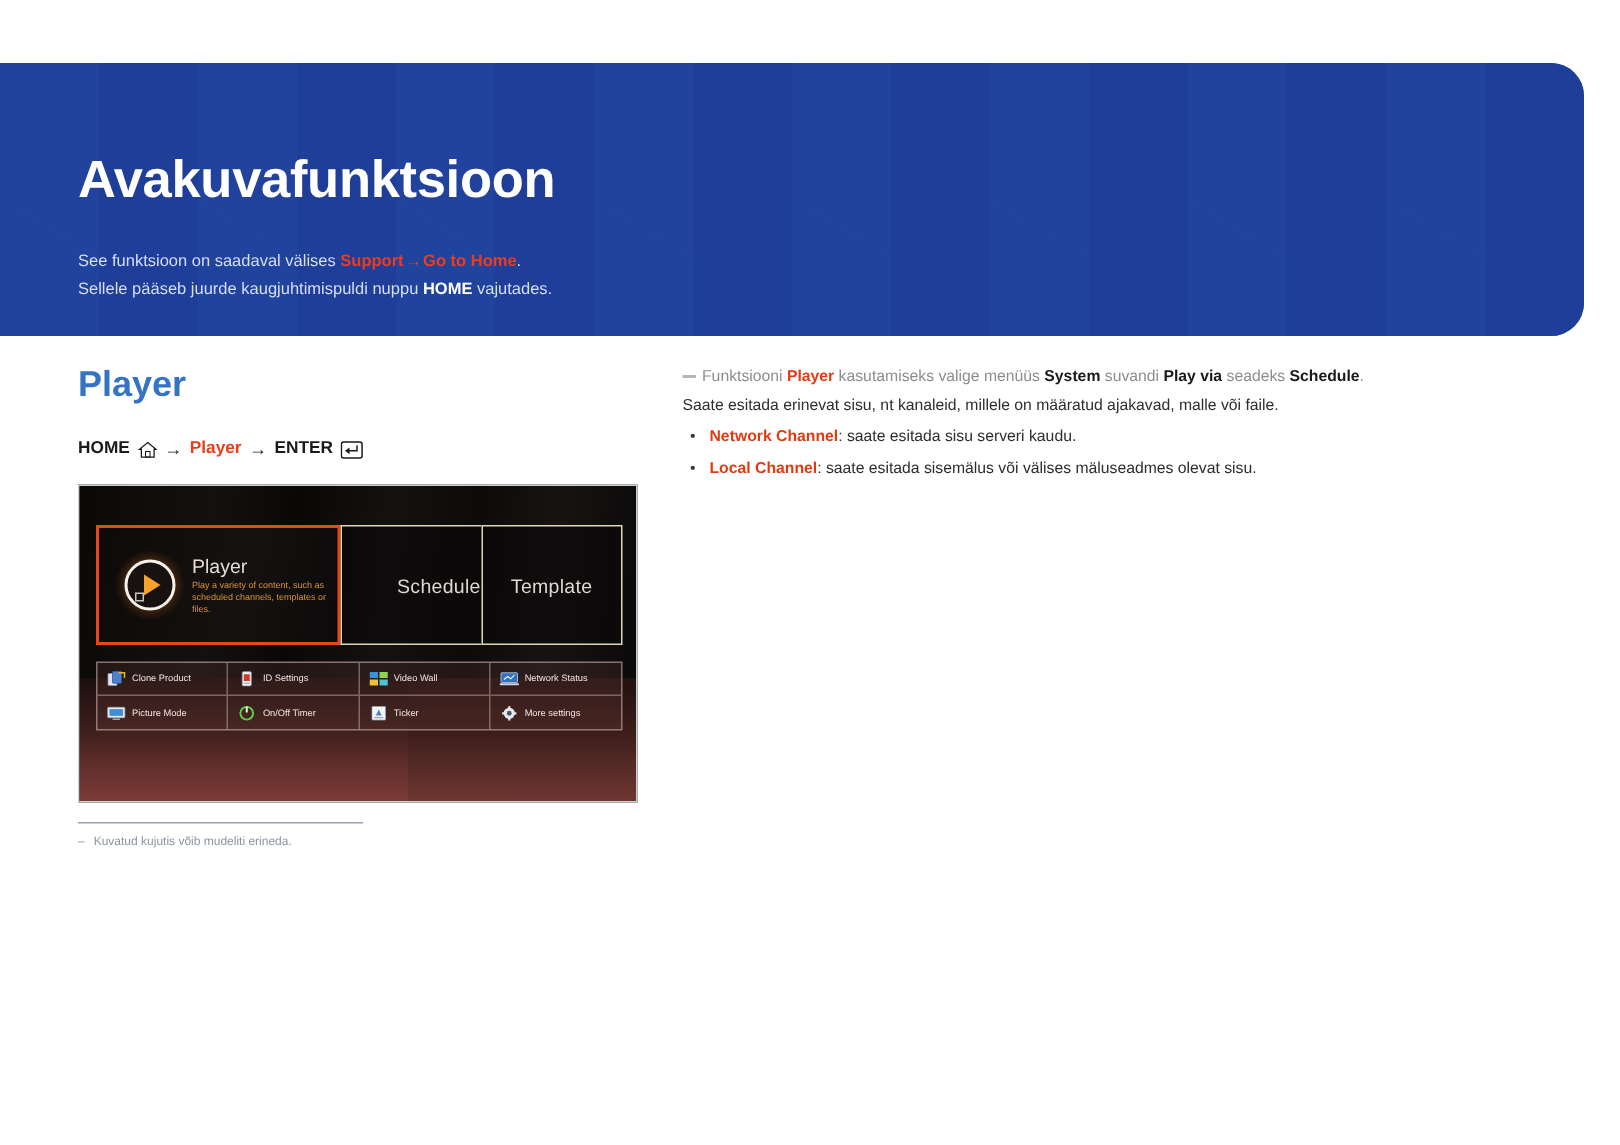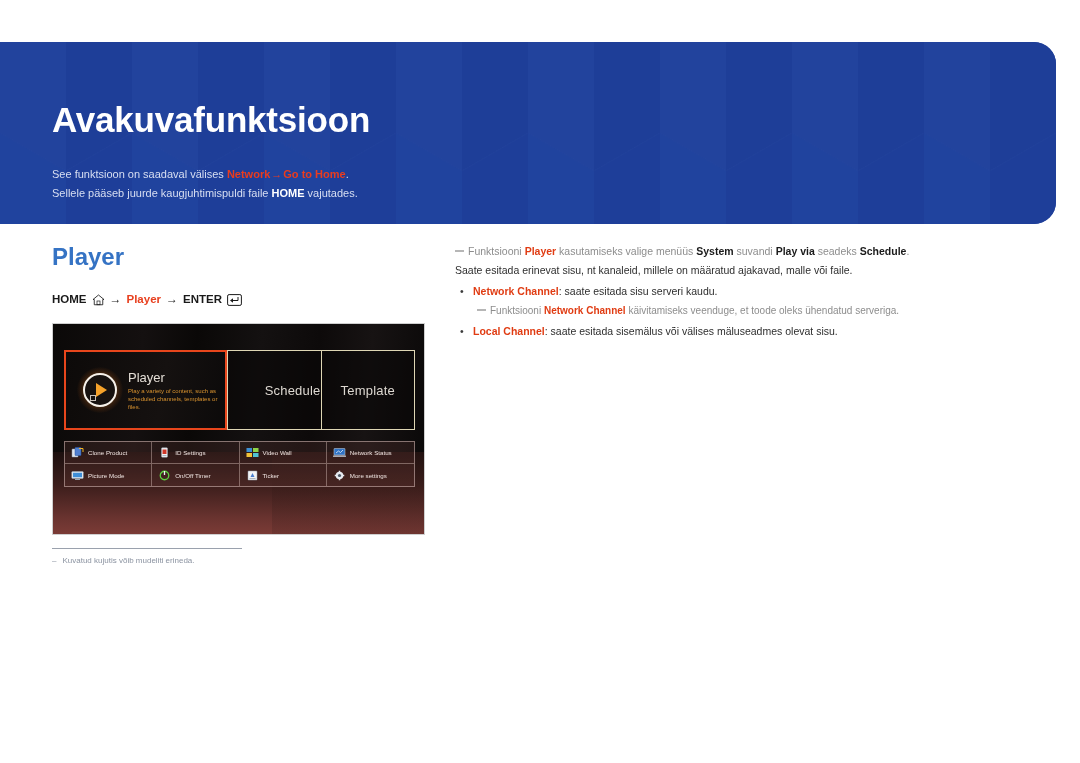--- a/index.html
+++ b/index.html
@@ -267,24 +267,24 @@
         </defs>
         <rect width="1056" height="182" fill="url(#cube)"></rect>
       </svg>
     </div>
 
     <div class="banner-inner">
       <div class="page-title">Avakuvafunktsioon</div>
 
       <div class="banner-sub">
         <div>
-          <span>See funktsioon on saadaval välises </span><span class="em">Network</span><span class="arrow">→</span><span class="em">Go to Home</span><span>.</span>
+          <span>See funktsioon on saadaval välises </span><span class="em">Support</span><span class="arrow">→</span><span class="em">Go to Home</span><span>.</span>
         </div>
         <div>
-          <span>Sellele pääseb juurde kaugjuhtimispuldi faile </span><span class="kw">HOME</span><span> vajutades.</span>
+          <span>Sellele pääseb juurde kaugjuhtimispuldi nuppu </span><span class="kw">HOME</span><span> vajutades.</span>
         </div>
       </div>
     </div>
   </div>
 
   <div class="content">
 
     <div class="col-left">
 
       <div class="section-title">Player</div>
@@ -435,23 +435,20 @@
         <span class="ndash"></span><span>Funktsiooni </span><span class="bold-red">Player</span><span> kasutamiseks valige menüüs </span><span class="bold-dark">System</span><span> suvandi </span><span class="bold-dark">Play via</span><span> seadeks </span><span class="bold-dark">Schedule</span><span>.</span>
       </div>
 
       <div class="r-line">Saate esitada erinevat sisu, nt kanaleid, millele on määratud ajakavad, malle või faile.</div>
 
       <div class="bullet">
         <span class="dot">•</span>
         <span><span class="bold-red">Network Channel</span><span>: saate esitada sisu serveri kaudu.</span></span>
       </div>
 
-      <div class="r-note sub">
-        <span class="ndash"></span><span>Funktsiooni </span><span class="bold-red">Network Channel</span><span> käivitamiseks veenduge, et toode oleks ühendatud serveriga.</span>
-      </div>
 
       <div class="bullet">
         <span class="dot">•</span>
         <span><span class="bold-red">Local Channel</span><span>: saate esitada sisemälus või välises mäluseadmes olevat sisu.</span></span>
       </div>
 
     </div>
 
   </div>
 </div>

